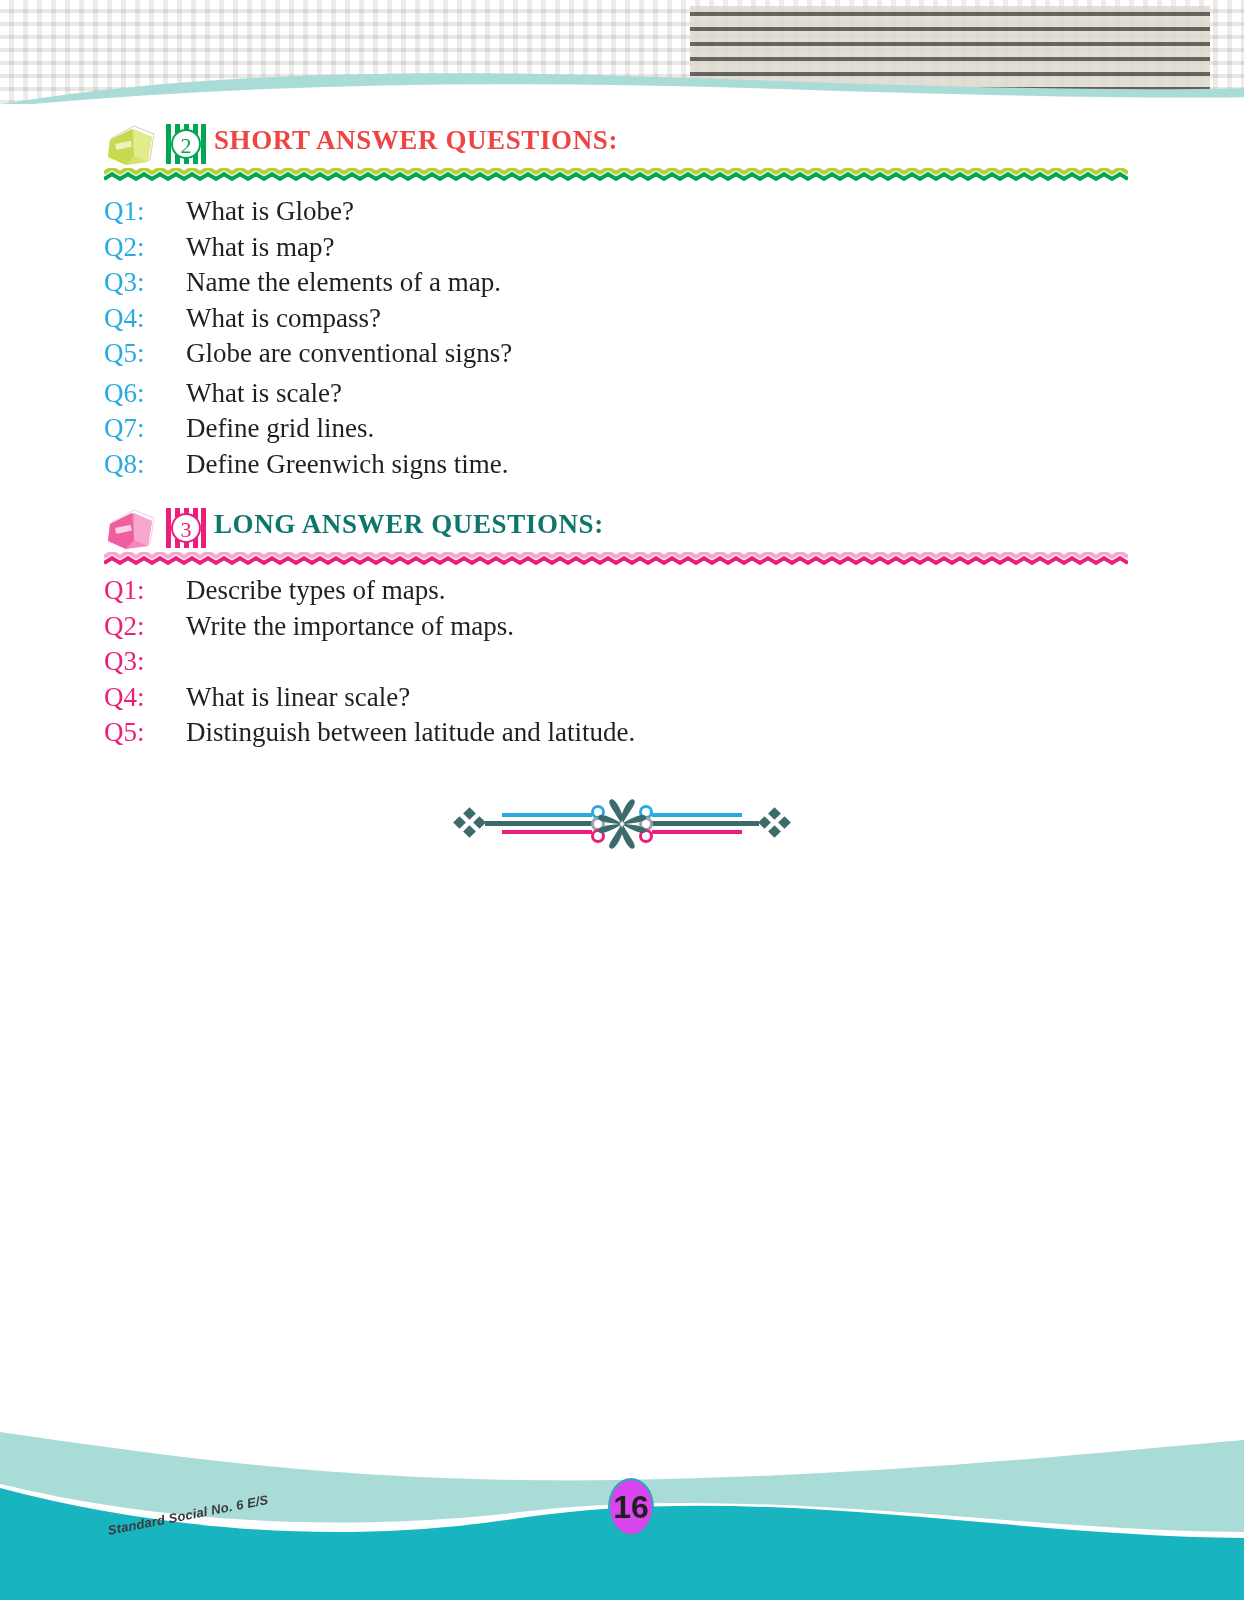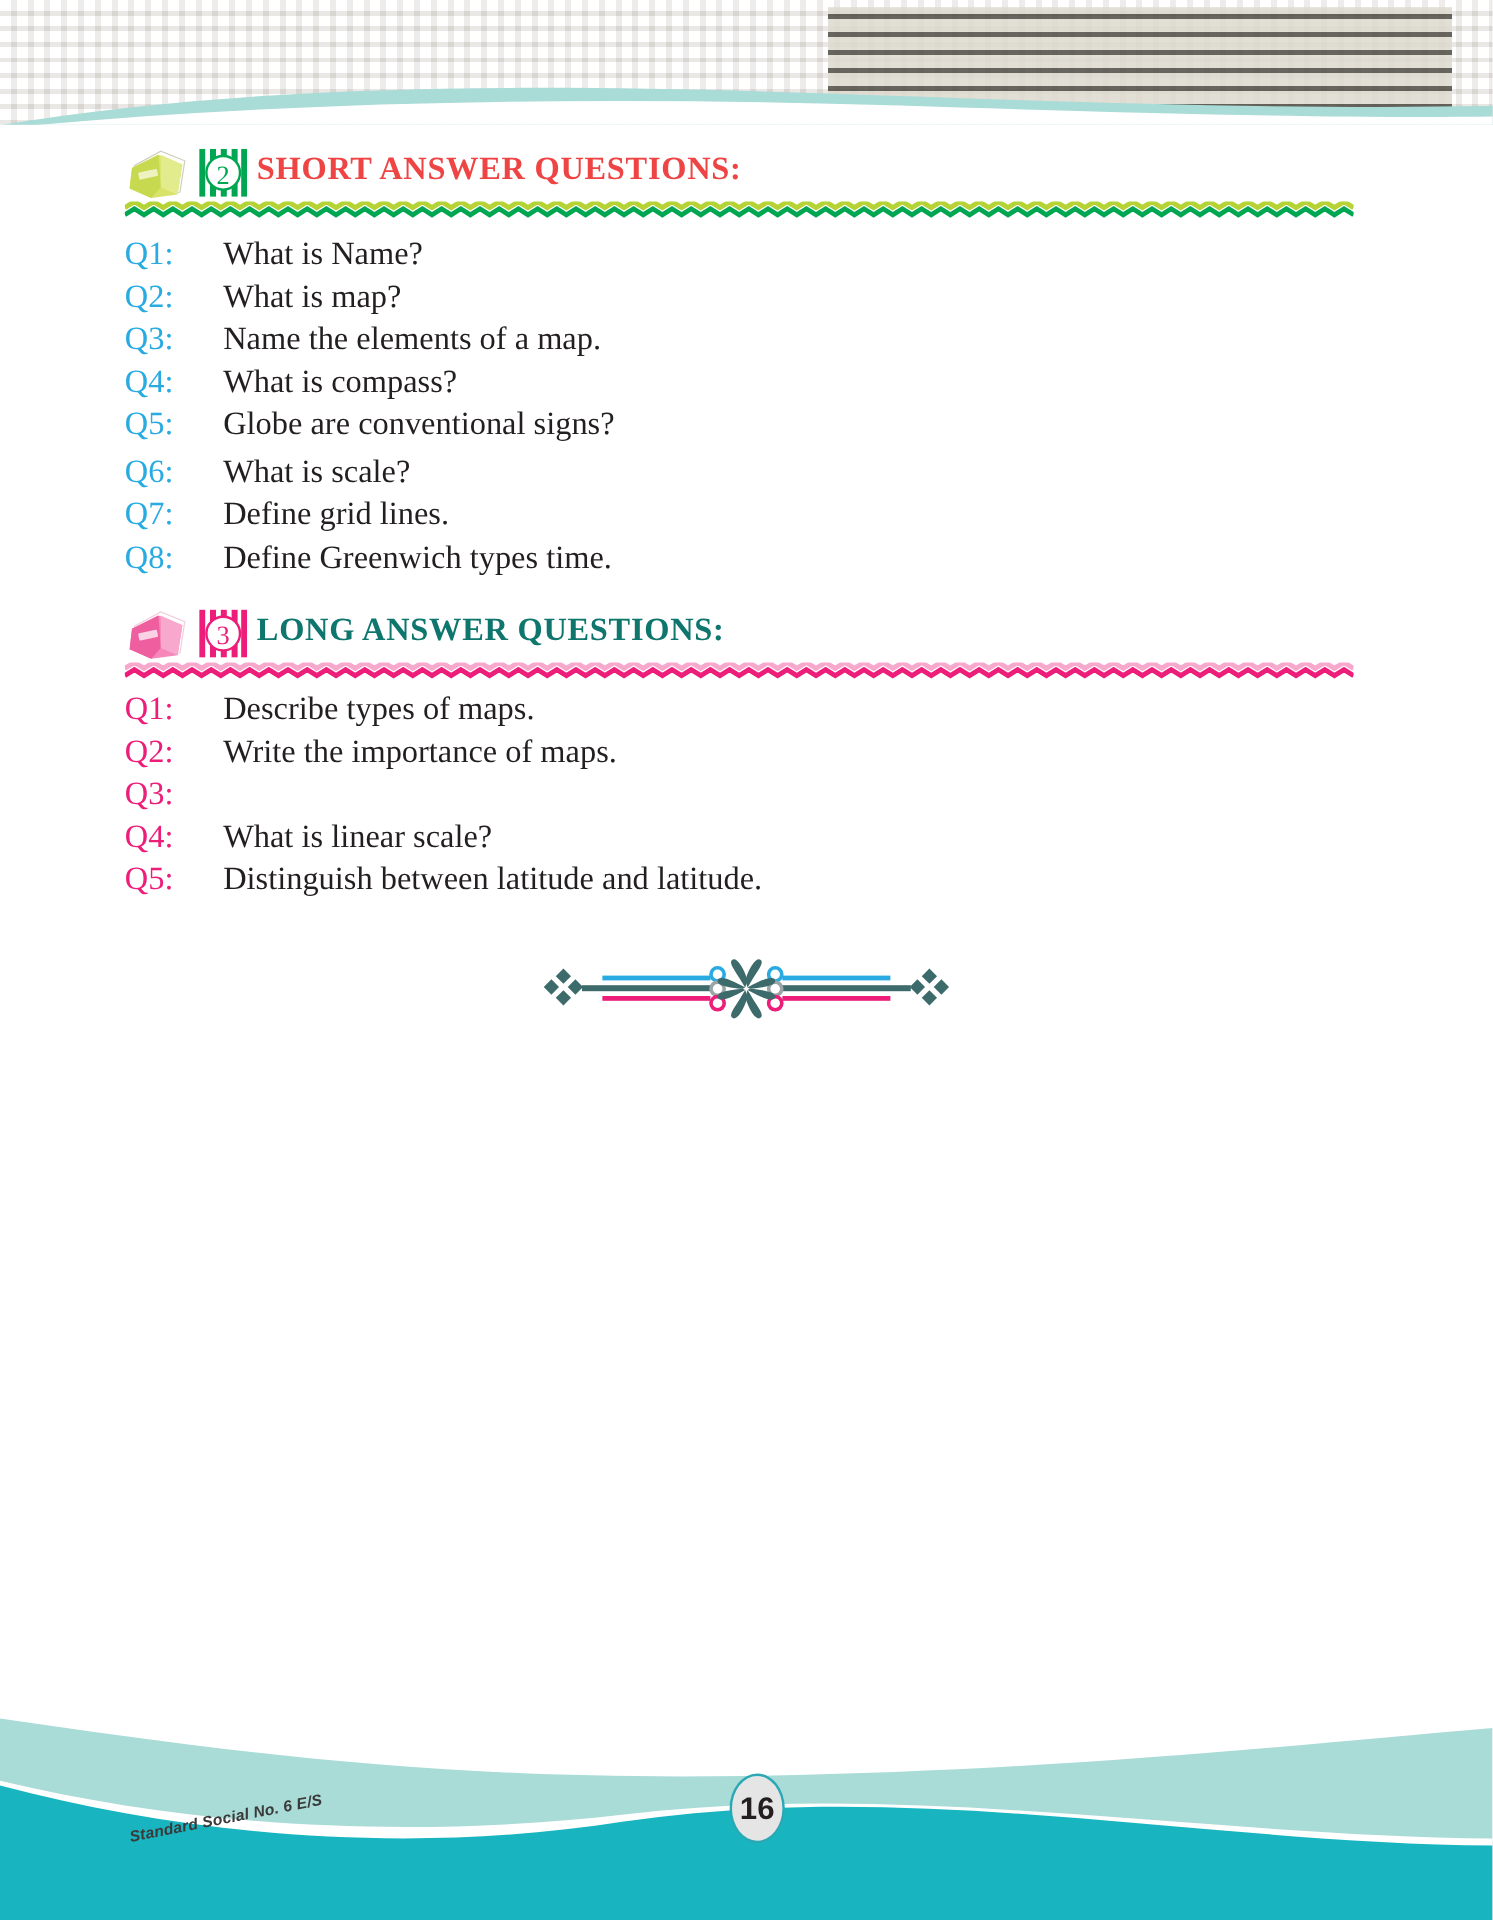--- a/index.html
+++ b/index.html
@@ -181,24 +181,24 @@
     letter-spacing: 0.2px;
   }
   .page-num {
     position: absolute;
     left: 608px;
     top: 98px;
     width: 42px;
     height: 54px;
     border: 2px solid #2aa9b5;
     border-radius: 50%;
-    background: #e5e5e5;
+    background: #d946ef;
     color: #231f20;
     font-family: "Liberation Sans", sans-serif;
-    font-size: 26px;
+    font-size: 32px;
     font-weight: bold;
     display: flex;
     align-items: center;
     justify-content: center;
     z-index: 5;
   }
 </style>
 </head>
 <body>
 
@@ -241,21 +241,21 @@
 
     <svg class="zigzag" style="top:46px;" viewBox="0 0 1024 15" preserveAspectRatio="none">
       <path d="M0,5 L8,0 L16,5 L24,0 L32,5 L40,0 L48,5 L56,0 L64,5 L72,0 L80,5 L88,0 L96,5 L104,0 L112,5 L120,0 L128,5 L136,0 L144,5 L152,0 L160,5 L168,0 L176,5 L184,0 L192,5 L200,0 L208,5 L216,0 L224,5 L232,0 L240,5 L248,0 L256,5 L264,0 L272,5 L280,0 L288,5 L296,0 L304,5 L312,0 L320,5 L328,0 L336,5 L344,0 L352,5 L360,0 L368,5 L376,0 L384,5 L392,0 L400,5 L408,0 L416,5 L424,0 L432,5 L440,0 L448,5 L456,0 L464,5 L472,0 L480,5 L488,0 L496,5 L504,0 L512,5 L520,0 L528,5 L536,0 L544,5 L552,0 L560,5 L568,0 L576,5 L584,0 L592,5 L600,0 L608,5 L616,0 L624,5 L632,0 L640,5 L648,0 L656,5 L664,0 L672,5 L680,0 L688,5 L696,0 L704,5 L712,0 L720,5 L728,0 L736,5 L744,0 L752,5 L760,0 L768,5 L776,0 L784,5 L792,0 L800,5 L808,0 L816,5 L824,0 L832,5 L840,0 L848,5 L856,0 L864,5 L872,0 L880,5 L888,0 L896,5 L904,0 L912,5 L920,0 L928,5 L936,0 L944,5 L952,0 L960,5 L968,0 L976,5 L984,0 L992,5 L1000,0 L1008,5 L1016,0 L1024,5" fill="none" stroke="#b5d334" stroke-width="4"></path>
       <path d="M0,11 L8,6 L16,11 L24,6 L32,11 L40,6 L48,11 L56,6 L64,11 L72,6 L80,11 L88,6 L96,11 L104,6 L112,11 L120,6 L128,11 L136,6 L144,11 L152,6 L160,11 L168,6 L176,11 L184,6 L192,11 L200,6 L208,11 L216,6 L224,11 L232,6 L240,11 L248,6 L256,11 L264,6 L272,11 L280,6 L288,11 L296,6 L304,11 L312,6 L320,11 L328,6 L336,11 L344,6 L352,11 L360,6 L368,11 L376,6 L384,11 L392,6 L400,11 L408,6 L416,11 L424,6 L432,11 L440,6 L448,11 L456,6 L464,11 L472,6 L480,11 L488,6 L496,11 L504,6 L512,11 L520,6 L528,11 L536,6 L544,11 L552,6 L560,11 L568,6 L576,11 L584,6 L592,11 L600,6 L608,11 L616,6 L624,11 L632,6 L640,11 L648,6 L656,11 L664,6 L672,11 L680,6 L688,11 L696,6 L704,11 L712,6 L720,11 L728,6 L736,11 L744,6 L752,11 L760,6 L768,11 L776,6 L784,11 L792,6 L800,11 L808,6 L816,11 L824,6 L832,11 L840,6 L848,11 L856,6 L864,11 L872,6 L880,11 L888,6 L896,11 L904,6 L912,11 L920,6 L928,11 L936,6 L944,11 L952,6 L960,11 L968,6 L976,11 L984,6 L992,11 L1000,6 L1008,11 L1016,6 L1024,11" fill="none" stroke="#00a651" stroke-width="4"></path>
     </svg>
   </div>
 
   <div class="qlist" style="top:196px;">
     <div class="qrow">
       <span class="qlabel blue">Q1:</span>
-      <span class="qtext">What is Name?</span>
+      <span class="qtext">What is Globe?</span>
     </div>
     <div class="qrow">
       <span class="qlabel blue">Q2:</span>
       <span class="qtext">What is map?</span>
     </div>
     <div class="qrow">
       <span class="qlabel blue">Q3:</span>
       <span class="qtext">Name the elements of a map.</span>
     </div>
     <div class="qrow">
@@ -269,21 +269,21 @@
     <div class="qrow gap">
       <span class="qlabel blue">Q6:</span>
       <span class="qtext">What is scale?</span>
     </div>
     <div class="qrow">
       <span class="qlabel blue">Q7:</span>
       <span class="qtext">Define grid lines.</span>
     </div>
     <div class="qrow">
       <span class="qlabel blue">Q8:</span>
-      <span class="qtext">Define Greenwich types time.</span>
+      <span class="qtext">Define Greenwich signs time.</span>
     </div>
   </div>
 
   <div class="section" style="top:506px;">
     <div class="sec-head">
 
       <svg class="book-icon" viewBox="0 0 54 42">
         <path d="M8,14 L30,2 L50,10 L46,36 L24,40 L6,32 Z" fill="#ffffff" stroke="#f2cede" stroke-width="1"></path>
         <path d="M6,16 L28,5 L48,13 L44,38 L22,41 L4,33 Z" fill="#f587b9"></path>
         <path d="M6,16 L28,5 L30,32 L22,41 L4,33 Z" fill="#ef5fa0"></path>

